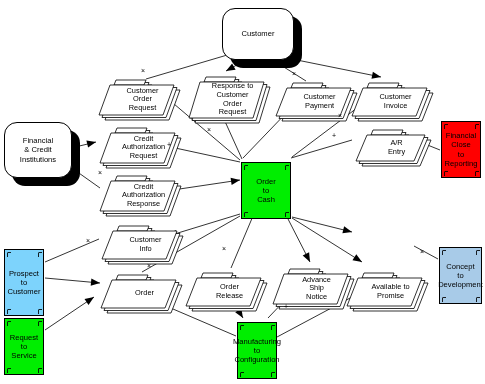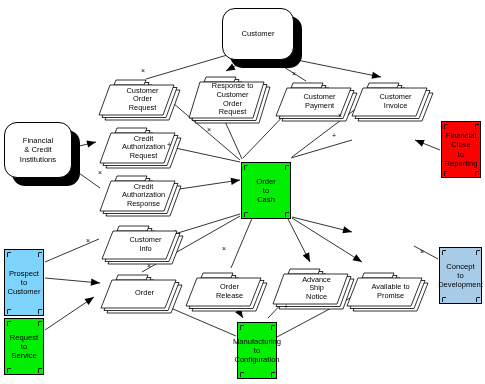--- a/index.html
+++ b/index.html
@@ -321,20 +321,38 @@
           </g>
           <g>
             <path d="M 22 5 L 52 5 L 50 10 L 20 10 Z" fill="#ffffff" stroke="#000" stroke-width="0.8"></path>
             <path d="M 16 10 L 80 10 L 69 40 L 5 40 Z" fill="#ffffff" stroke="#000" stroke-width="0.8"></path>
           </g>
         </svg>
         <div class="doclabel" style="padding-left: 6.05px; padding-top: 4.5px;">Credit
 Authorization
 Request</div>
       </div>
+      <div class="doc" style="left: 351px; top: 121px; width: 79px; height: 36px;">
+        <svg width="79" height="36" viewBox="0 0 79 36">
+          <g>
+            <path d="M 28 10 L 58 10 L 56 15 L 26 15 Z" fill="#ffffff" stroke="#000" stroke-width="0.8"></path>
+            <path d="M 22 15 L 80 15 L 69 41 L 11 41 Z" fill="#ffffff" stroke="#000" stroke-width="0.8"></path>
+          </g>
+          <g>
+            <path d="M 25 7.5 L 55 7.5 L 53 12.5 L 23 12.5 Z" fill="#ffffff" stroke="#000" stroke-width="0.8"></path>
+            <path d="M 19 12.5 L 77 12.5 L 66 38.5 L 8 38.5 Z" fill="#ffffff" stroke="#000" stroke-width="0.8"></path>
+          </g>
+          <g>
+            <path d="M 22 5 L 52 5 L 50 10 L 20 10 Z" fill="#ffffff" stroke="#000" stroke-width="0.8"></path>
+            <path d="M 16 10 L 74 10 L 63 36 L 5 36 Z" fill="#ffffff" stroke="#000" stroke-width="0.8"></path>
+          </g>
+        </svg>
+        <div class="doclabel" style="padding-left: 6.05px; padding-top: 4.5px;">A/R
+Entry</div>
+      </div>
       <div class="doc" style="left: 95px; top: 167px; width: 85px; height: 40px;">
         <svg width="85" height="40" viewBox="0 0 85 40">
           <g>
             <path d="M 28 10 L 58 10 L 56 15 L 26 15 Z" fill="#ffffff" stroke="#000" stroke-width="0.8"></path>
             <path d="M 22 15 L 86 15 L 75 45 L 11 45 Z" fill="#ffffff" stroke="#000" stroke-width="0.8"></path>
           </g>
           <g>
             <path d="M 25 7.5 L 55 7.5 L 53 12.5 L 23 12.5 Z" fill="#ffffff" stroke="#000" stroke-width="0.8"></path>
             <path d="M 19 12.5 L 83 12.5 L 72 42.5 L 8 42.5 Z" fill="#ffffff" stroke="#000" stroke-width="0.8"></path>
           </g>

